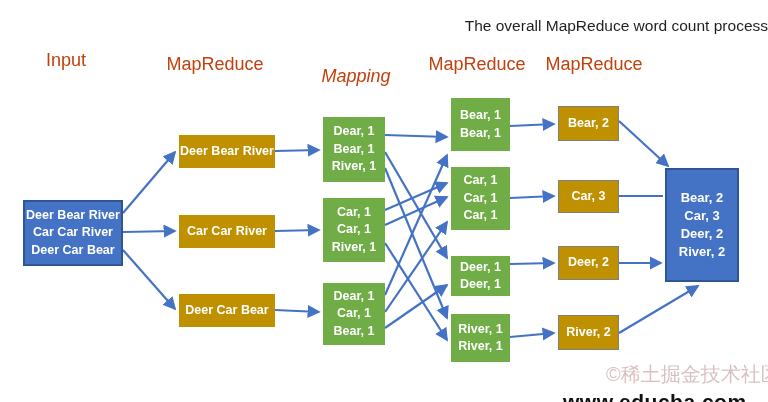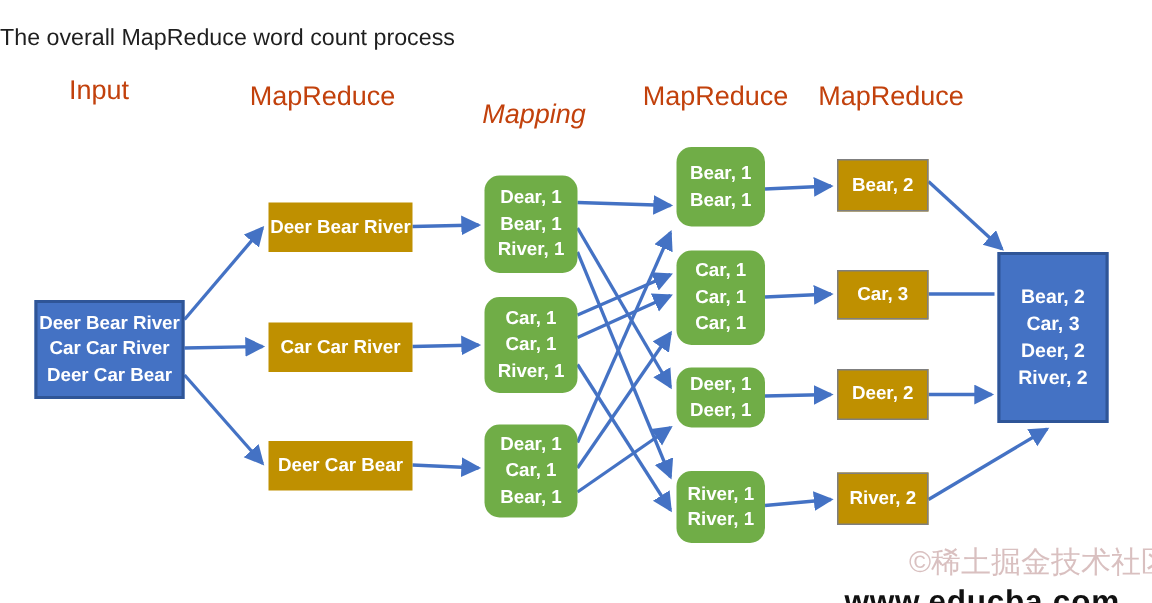--- a/index.html
+++ b/index.html
@@ -5,41 +5,41 @@
   html,body{margin:0;padding:0;background:#ffffff;}
   #stage{
     position:relative;
     width:768px;height:402px;
     background:#ffffff;
     font-family:"Liberation Sans", sans-serif;
     overflow:hidden;
   }
   .title{
     position:absolute;top:17px;left:0;width:768px;
-    text-align:left;font-size:15.5px;color:#1f1f1f;
+    text-align:right;font-size:15.5px;color:#1f1f1f;
   }
   .col-header{
     position:absolute;
     transform:translateX(-50%);
     font-size:18px;color:#c2410c;white-space:nowrap;
   }
   .dbox{
     position:absolute;
     display:flex;align-items:center;justify-content:center;
     text-align:center;
     white-space:pre-line;
     color:#ffffff;font-weight:bold;
     font-size:12.5px;line-height:1.4;
     box-sizing:border-box;
     z-index:2;
   }
   .blue-box{background:var(--blue);border:2px solid var(--blue-border);}
   .gold-box{background:var(--gold);}
   .gold-box.bordered{border:1.5px solid var(--gray-border);}
-  .green-box{background:var(--green);border-radius:10px;}
+  .green-box{background:var(--green);}
   svg.arrows{position:absolute;left:0;top:0;z-index:1;}
   .watermark{
     position:absolute;left:563px;top:366px;
     font-size:21px;font-weight:bold;color:#111111;
     letter-spacing:0.5px;z-index:3;margin-top:24px;
   }
   .watermark-overlay{
     position:absolute;left:606px;top:361px;
     font-size:20px;color:rgba(185,140,140,0.55);
     z-index:4;white-space:nowrap;
@@ -111,21 +111,21 @@
 River, 1</div>
   <div class="dbox green-box" style="left:323px;top:283px;width:62px;height:62px;">Dear, 1
 Car, 1
 Bear, 1</div>
 
   <div class="dbox green-box" style="left:451px;top:98px;width:59px;height:53px;">Bear, 1
 Bear, 1</div>
   <div class="dbox green-box" style="left:451px;top:167px;width:59px;height:63px;">Car, 1
 Car, 1
 Car, 1</div>
-  <div class="dbox green-box" style="left:451px;top:245px;width:59px;height:40px;">Deer, 1
+  <div class="dbox green-box" style="left:451px;top:256px;width:59px;height:40px;">Deer, 1
 Deer, 1</div>
   <div class="dbox green-box" style="left:451px;top:314px;width:59px;height:48px;">River, 1
 River, 1</div>
 
   <div class="dbox gold-box bordered" style="left:558px;top:106px;width:61px;height:35px;">Bear, 2</div>
   <div class="dbox gold-box bordered" style="left:558px;top:180px;width:61px;height:33px;">Car, 3</div>
   <div class="dbox gold-box bordered" style="left:558px;top:246px;width:61px;height:34px;">Deer, 2</div>
   <div class="dbox gold-box bordered" style="left:558px;top:315px;width:61px;height:35px;">River, 2</div>
 
   <div class="dbox blue-box" style="left:665px;top:168px;width:74px;height:114px;font-size:13px;">Bear, 2

